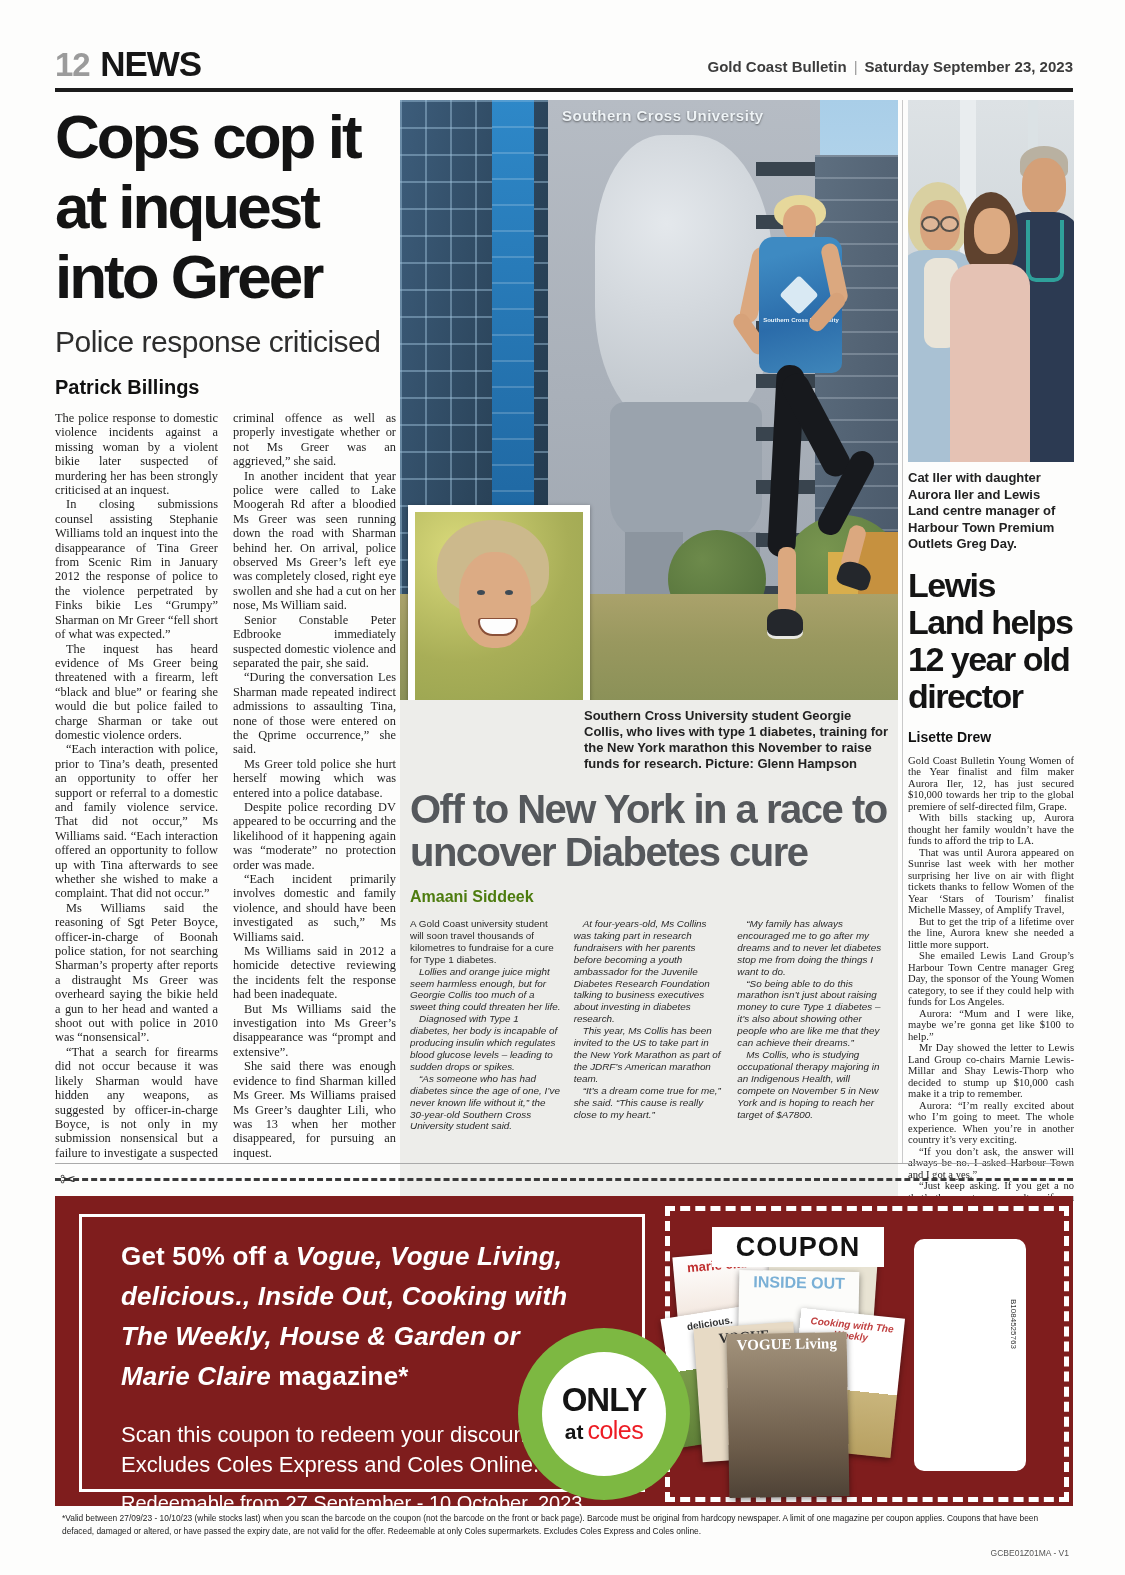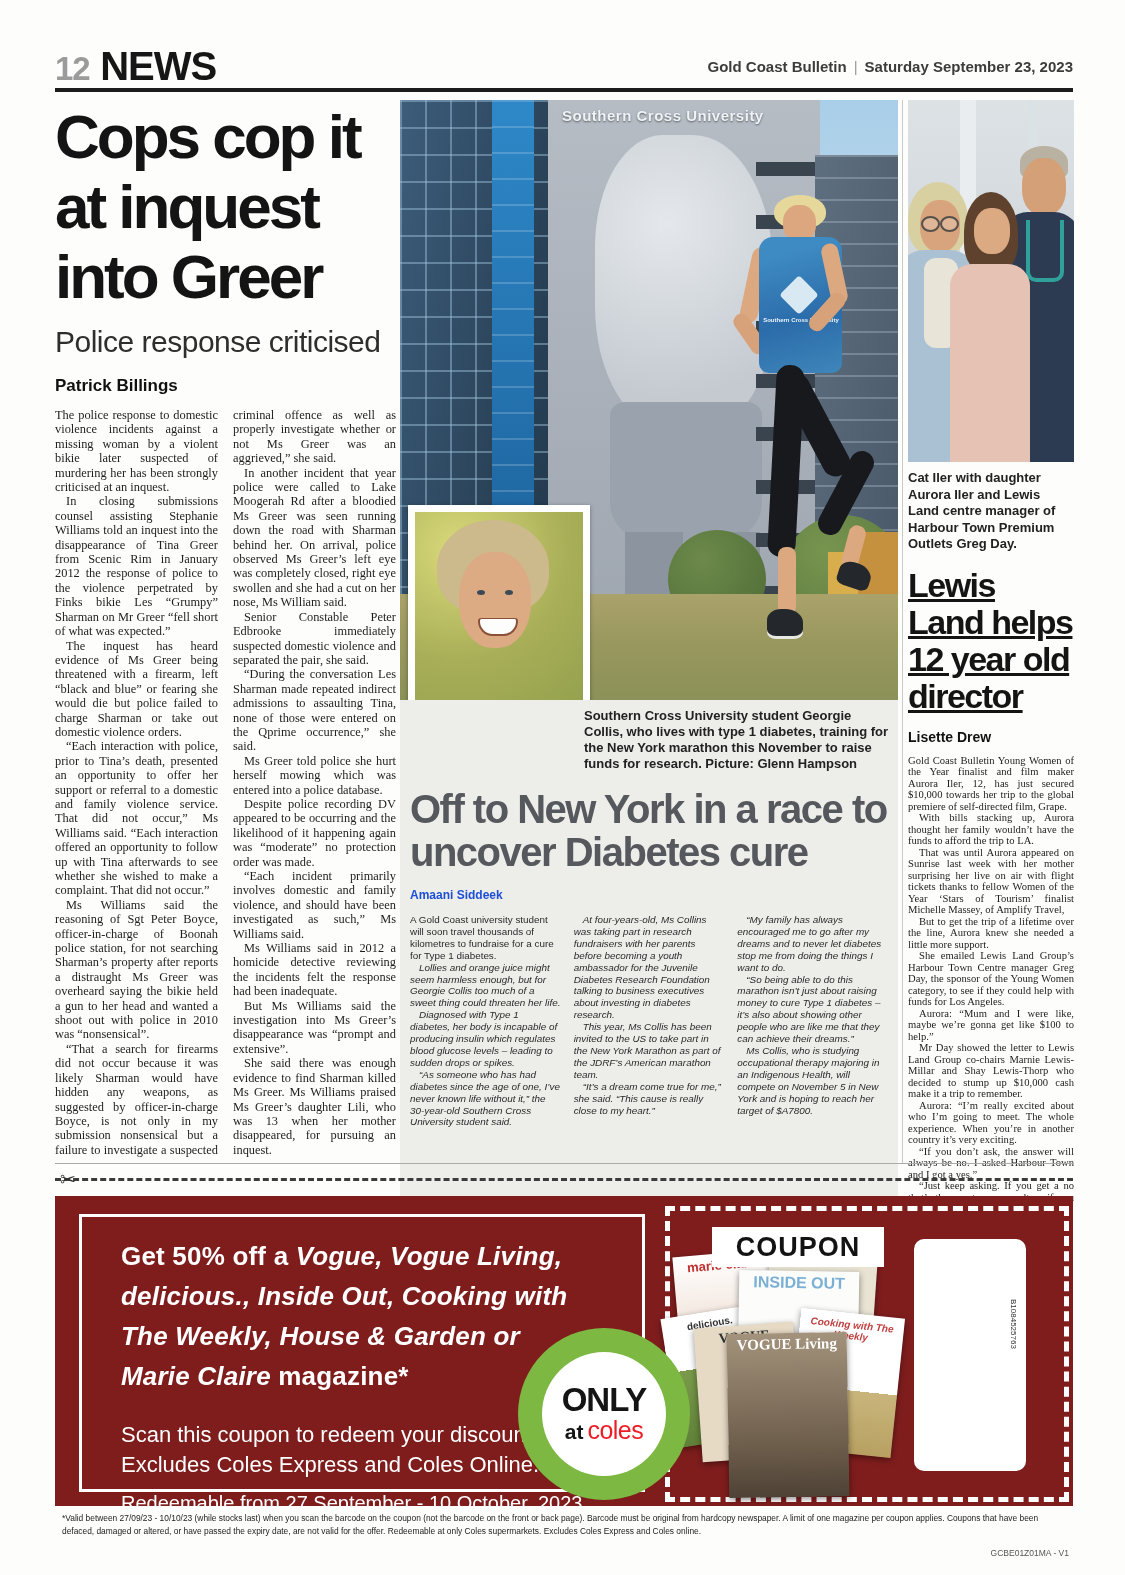--- a/index.html
+++ b/index.html
@@ -1,28 +1,28 @@
 <!DOCTYPE html>
 <html><head>
 <meta charset="utf-8">
 <style>
   html,body{margin:0;padding:0;background:#777;}
   .page{position:relative;width:1125px;height:1575px;background:#fdfdfc;margin:0 auto;
         font-family:"Liberation Sans",sans-serif;overflow:hidden;}
   
   .header{position:absolute;left:55px;top:44px;width:1018px;height:44px;border-bottom:4px solid #1c1c1c;}
   .pageno{display:inline-block;font-size:33px;font-weight:800;color:#9b9b9b;letter-spacing:-1px;}
-  .section{display:inline-block;font-size:40px;font-weight:800;color:#161616;letter-spacing:-1px;margin-left:6px;}
+  .section{display:inline-block;font-size:35px;font-weight:800;color:#161616;letter-spacing:-1px;margin-left:6px;}
   .mast{position:absolute;right:0;top:14px;font-size:15px;font-weight:700;color:#3c3c3c;}
   .mast .sep{color:#9a9a9a;font-weight:400;padding:0 7px;}
   
   .main-art{position:absolute;left:55px;top:102px;width:341px;}
   .hl-main{font-size:62px;line-height:70px;font-weight:800;color:#141414;letter-spacing:-3px;margin:0;}
   .subhead{font-size:30px;line-height:36px;font-weight:400;color:#2e2e2e;letter-spacing:-0.5px;margin:12px 0 0 0;}
-  .byline{font-size:17px;font-weight:700;color:#111;margin-top:16px;}
+  .byline{font-size:20px;font-weight:700;color:#111;margin-top:16px;}
   .body-2col{margin-top:12px;height:758px;overflow:hidden;column-count:2;column-gap:15px;
      font-family:"Liberation Serif",serif;font-size:12.4px;line-height:14.4px;color:#1d1d1d;
      text-align:justify;}
   .body-2col p,.body-1col p,.body-3col p{margin:0;}
   .body-2col p + p, .body-1col p + p, .body-3col p + p{text-indent:11px;}
   
   .center-col{position:absolute;left:400px;top:100px;width:498px;}
   .main-photo{position:relative;width:498px;height:600px;overflow:hidden;
       background:linear-gradient(180deg,#a9cee8 0%,#cfe5f3 55%,#e6f1f8 80%);}
   .tower-left{position:absolute;left:0;top:0;width:190px;height:532px;
@@ -85,21 +85,21 @@
   .p-eye{width:8px;height:5px;background:#3d4a55;border-radius:50%;top:78px;}
   .p-eye.l{left:62px;} .p-eye.r{left:90px;}
   .p-smile{left:63px;top:106px;width:36px;height:15px;background:#fdfdfd;border:2px solid #8a5038;border-top-width:1px;
       border-radius:4px 4px 18px 18px;}
   
   .caption-strip{position:relative;background:#ededea;min-height:58px;padding:8px 6px 6px 184px;
       font-size:13px;line-height:16px;font-weight:700;color:#222;}
   
   .diab{background:#ededea;padding:10px 10px 14px 10px;}
   .hl-diab{font-size:40px;line-height:43px;font-weight:800;color:#55585c;letter-spacing:-1.5px;margin:0;}
-  .byline2{font-size:12px;font-weight:700;color:#1d4ed8;margin-top:14px;}
+  .byline2{font-size:16px;font-weight:700;color:#4d7c0f;margin-top:14px;}
   .body-3col{margin-top:12px;height:300px;overflow:hidden;column-count:3;column-gap:13px;
       font-size:9.9px;line-height:11.9px;color:#2a2a2a;}
   .body-3col p + p{text-indent:9px;font-style:italic;}
   
   .right-col{position:absolute;left:908px;top:100px;width:166px;}
   .lewis-photo{position:relative;width:166px;height:362px;overflow:hidden;
       background:linear-gradient(180deg,#dde2e5 0%,#c2cacf 100%);}
   .lewis-photo div{position:absolute;}
   .lp-frame{left:52px;top:0;width:16px;height:100%;background:#e9edef;}
   .lp-frame2{left:120px;top:0;width:10px;height:60%;background:#dbe2e5;}
@@ -111,21 +111,21 @@
   .lp-w-top{left:16px;top:158px;width:34px;height:90px;background:#e9e4d8;border-radius:12px;}
   .lp-g-hair{left:56px;top:92px;width:54px;height:80px;background:#5f422e;border-radius:50% 50% 35% 35%;}
   .lp-g-face{left:66px;top:108px;width:36px;height:46px;background:#dcaa82;border-radius:45%;}
   .lp-g-body{left:42px;top:164px;width:80px;height:198px;background:#e5c2b4;border-radius:22px 22px 0 0;}
   .lp-m-hair{left:112px;top:46px;width:48px;height:32px;background:#b9b1a1;border-radius:50% 50% 20% 20%;}
   .lp-m-face{left:114px;top:58px;width:44px;height:58px;background:#d4a078;border-radius:45%;}
   .lp-m-body{left:94px;top:112px;width:78px;height:250px;background:#2c3a52;border-radius:26px 26px 0 0;}
   .lp-lanyard{left:118px;top:120px;width:30px;height:58px;border-left:4px solid #2fa09a;border-right:4px solid #2fa09a;
       border-bottom:4px solid #2fa09a;border-radius:0 0 10px 10px;background:transparent;}
   .cap-right{margin-top:8px;font-size:13px;line-height:16.5px;font-weight:700;color:#222;}
-  .hl-right{font-size:34px;line-height:37px;font-weight:800;color:#141414;letter-spacing:-1.5px;margin:14px 0 0 0;text-decoration:underline;}
+  .hl-right{font-size:34px;line-height:37px;font-weight:800;color:#141414;letter-spacing:-1.5px;margin:14px 0 0 0;}
   .byline3{font-size:14px;font-weight:700;color:#111;margin-top:14px;}
   .body-1col{margin-top:10px;max-height:672px;overflow:hidden;font-family:"Liberation Serif",serif;
       font-size:10.6px;line-height:11.5px;color:#1d1d1d;text-align:justify;}
   
   .rule-bottom{position:absolute;left:55px;top:1163px;width:1018px;height:1px;background:#aaa;}
   .divider-v{position:absolute;left:902px;top:100px;width:1px;height:1063px;background:#c9c9c9;}
   .cutline{position:absolute;left:55px;top:1178px;width:1018px;border-top:3px dashed #3c3c3c;}
   .scissors{position:absolute;left:60px;top:1168px;font-size:19px;color:#333;}
   
   .ad{position:absolute;left:55px;top:1196px;width:1018px;height:310px;background:#7f1d1d;}

